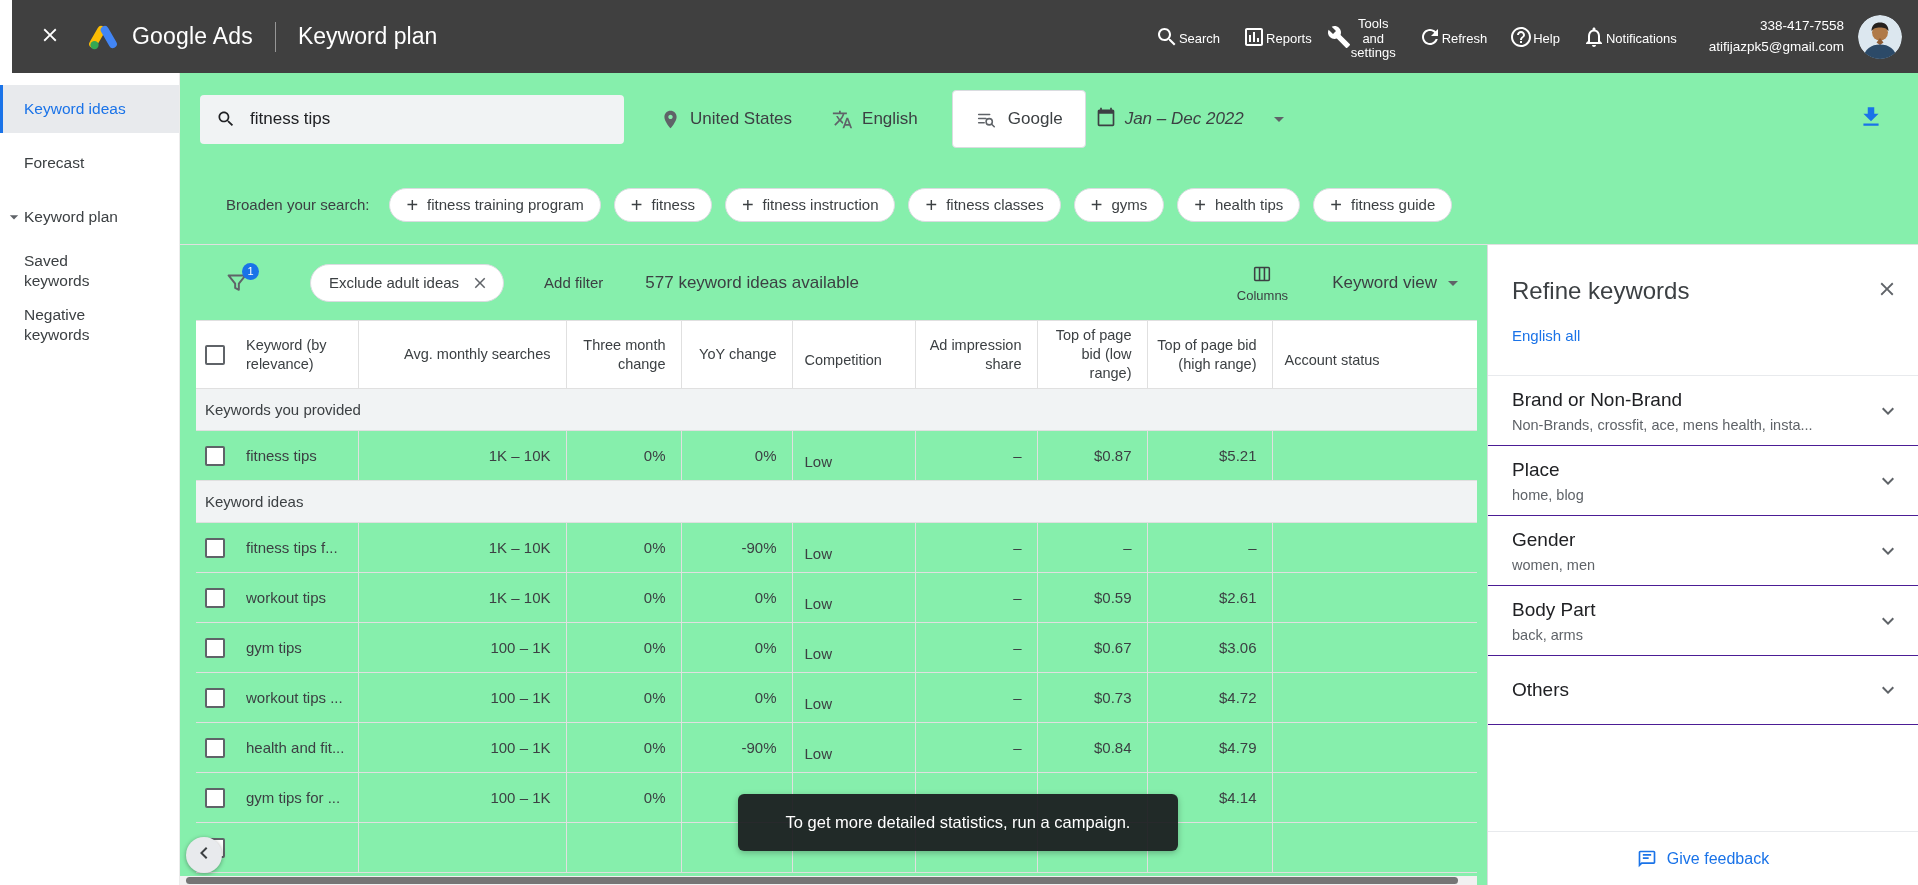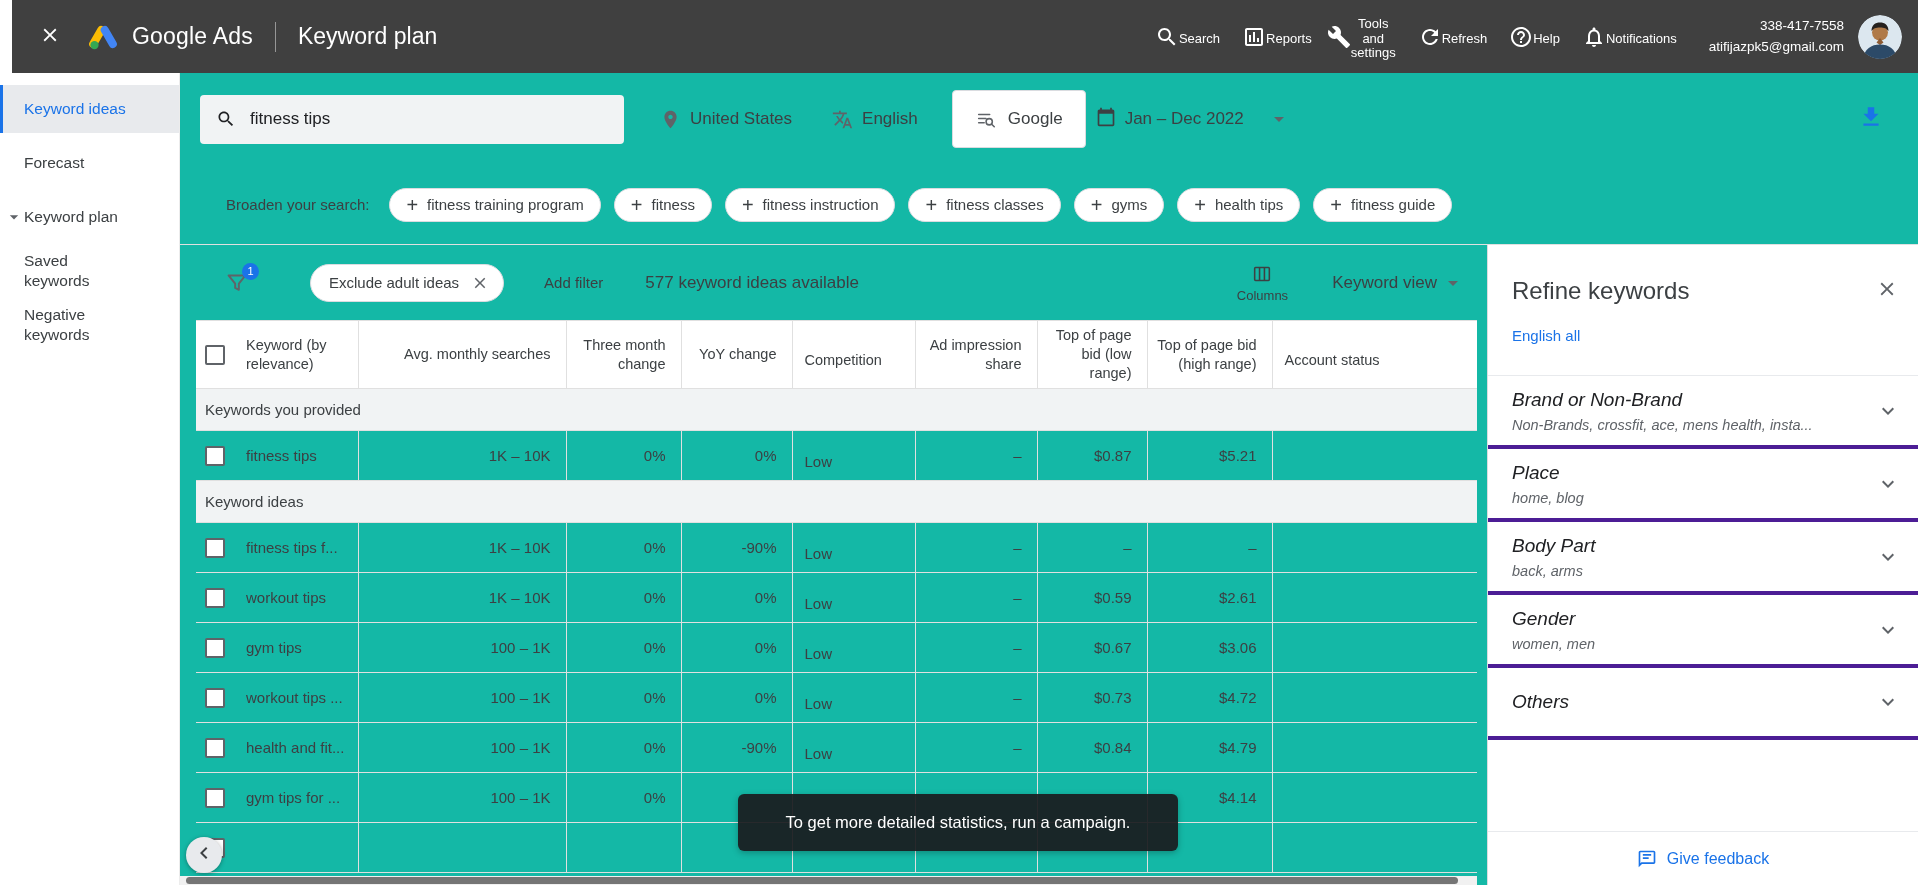--- a/index.html
+++ b/index.html
@@ -25,31 +25,31 @@
 
   
   .sidebar { position: absolute; top: 73px; left: 0; width: 180px; bottom: 0; background: #fff; border-right: 1px solid #ececec; padding-top: 12px; }
   .side-item { display: flex; align-items: center; min-height: 48px; margin-bottom: 6px; padding: 0 8px 0 24px; font-size: 15.5px; color: #3c4043; cursor: pointer; line-height: 1.3; }
   .side-item .lbl { max-width: 110px; }
   .side-item.selected { background: #e8eaed; color: #1a73e8; border-left: 3px solid #1a73e8; padding-left: 21px; }
   .side-item.parent { padding-left: 4px; }
   .side-item.parent .tri { color: #5f6368; display: flex; flex: none; }
 
   
-  .main { position: absolute; top: 73px; left: 180px; right: 0; bottom: 0; display: flex; flex-direction: column; background: #14b8a6; }
+  .main { position: absolute; top: 73px; left: 180px; right: 0; bottom: 0; display: flex; flex-direction: column; background: #86efac; }
 
   .search-row { height: 92px; flex: none; display: flex; align-items: center; }
   .search-box { margin-left: 20px; width: 424px; height: 49px; background: #f1f3f4; border-radius: 4px; display: flex; align-items: center; gap: 14px; padding: 0 16px; font-size: 17px; color: #202124; cursor: text; }
   .search-box .sicon { color: #202124; display: flex; }
   .meta-item { display: flex; align-items: center; gap: 9px; font-size: 17px; color: #3c4043; cursor: pointer; white-space: nowrap; }
   .meta-item .micon { color: #5f6368; display: flex; }
   .ml36 { margin-left: 36px; } .ml40 { margin-left: 40px; }
   .google-btn { margin-left: 34px; height: 58px; border: 1px solid #dadce0; border-radius: 4px; display: flex; align-items: center; gap: 11px; padding: 0 22px; font-size: 17px; color: #3c4043; cursor: pointer; background: #fff; white-space: nowrap; }
   .google-btn .micon { color: #5f6368; display: flex; }
-  .date-picker { margin-left: 10px; display: flex; align-items: center; gap: 9px; font-size: 17px; color: #3c4043; cursor: pointer; white-space: nowrap; }
+  .date-picker { margin-left: 10px; display: flex; align-items: center; gap: 9px; font-size: 17px; color: #3c4043; cursor: pointer; white-space: nowrap; font-style: italic; }
   .date-picker .darr { color: #5f6368; display: flex; margin-left: 14px; }
   .download-btn { margin-left: auto; margin-right: 34px; color: #1a73e8; display: flex; cursor: pointer; }
 
   .broaden-row { height: 80px; flex: none; display: flex; align-items: center; border-bottom: 1px solid #e0e0e0; padding-left: 46px; }
   .broaden-label { font-size: 15px; color: #3c4043; margin-right: 20px; white-space: nowrap; }
   .chip-list { display: flex; align-items: center; gap: 13px; }
   .chip { height: 34px; border: 1px solid #dadce0; border-radius: 17px; background: #fff; display: flex; align-items: center; gap: 9px; padding: 0 16px; font-size: 15px; color: #3c4043; cursor: pointer; white-space: nowrap; font-family: inherit; }
   .chip .plus { font-size: 20px; line-height: 1; color: #3c4043; font-weight: 400; }
 
   .content-row { flex: 1; display: flex; min-height: 0; }
@@ -84,21 +84,21 @@
   .hscroll { position: absolute; left: 0; bottom: 0; width: 1297px; height: 9px; background: #f1f1f1; z-index: 7; }
   .hscroll .thumb { position: absolute; left: 6px; top: 1px; width: 1272px; height: 7px; background: #757575; border-radius: 3.5px; cursor: pointer; }
 
   
   .refine-panel { width: 431px; flex: none; border-left: 1px solid #dadce0; position: relative; background: #fff; }
   .panel-head { padding: 32px 20px 30px 24px; border-bottom: 1px solid #e8eaed; }
   .panel-title-row { display: flex; align-items: center; justify-content: space-between; }
   .panel-title { font-size: 24px; color: #3c4043; font-weight: 400; }
   .panel-close { color: #5f6368; display: flex; cursor: pointer; }
   .expand-all { display: inline-block; margin-top: 22px; font-size: 15px; color: #1a73e8; cursor: pointer; text-decoration: none; }
-  .refine-sec { position: relative; padding: 13px 56px 12px 24px; border-bottom: 4px solid #4c1d95; cursor: pointer; font-style: italic; }
+  .refine-sec { position: relative; padding: 13px 56px 12px 24px; border-bottom: 1px solid #4c1d95; cursor: pointer; }
   .refine-sec .t { font-size: 19px; color: #202124; }
   .refine-sec .s { margin-top: 6px; font-size: 14.5px; color: #5f6368; white-space: nowrap; overflow: hidden; text-overflow: ellipsis; }
   .refine-sec.no-sub { padding-top: 23px; padding-bottom: 23px; }
   .refine-sec .chev { position: absolute; right: 18px; top: 50%; transform: translateY(-50%); color: #5f6368; display: flex; }
   .feedback-bar { position: absolute; left: 0; right: 0; bottom: 0; height: 54px; border-top: 1px solid #e8eaed; display: flex; align-items: center; justify-content: center; gap: 10px; color: #1a73e8; font-size: 16px; cursor: pointer; background: #fff; }
   .feedback-bar .micon { display: flex; color: #1a73e8; }
 </style>
 </head>
 <body>
 
@@ -513,31 +513,31 @@
             <div class="refine-sec">
       <div class="t">Place</div>
       <div class="s">home, blog</div>
       <span class="chev">
                 <svg viewBox="0 0 24 24" width="24" height="24" fill="currentColor" aria-hidden="true">
                   <path d="M16.59 8.59 12 13.17 7.41 8.59 6 10l6 6 6-6z"></path>
                 </svg>
               </span>
     </div>
             <div class="refine-sec">
-      <div class="t">Body Part</div>
-      <div class="s">back, arms</div>
+      <div class="t">Gender</div>
+      <div class="s">women, men</div>
       <span class="chev">
                 <svg viewBox="0 0 24 24" width="24" height="24" fill="currentColor" aria-hidden="true">
                   <path d="M16.59 8.59 12 13.17 7.41 8.59 6 10l6 6 6-6z"></path>
                 </svg>
               </span>
     </div>
             <div class="refine-sec">
-      <div class="t">Gender</div>
-      <div class="s">women, men</div>
+      <div class="t">Body Part</div>
+      <div class="s">back, arms</div>
       <span class="chev">
                 <svg viewBox="0 0 24 24" width="24" height="24" fill="currentColor" aria-hidden="true">
                   <path d="M16.59 8.59 12 13.17 7.41 8.59 6 10l6 6 6-6z"></path>
                 </svg>
               </span>
     </div>
             <div class="refine-sec no-sub">
       <div class="t">Others</div>
 
       <span class="chev">

